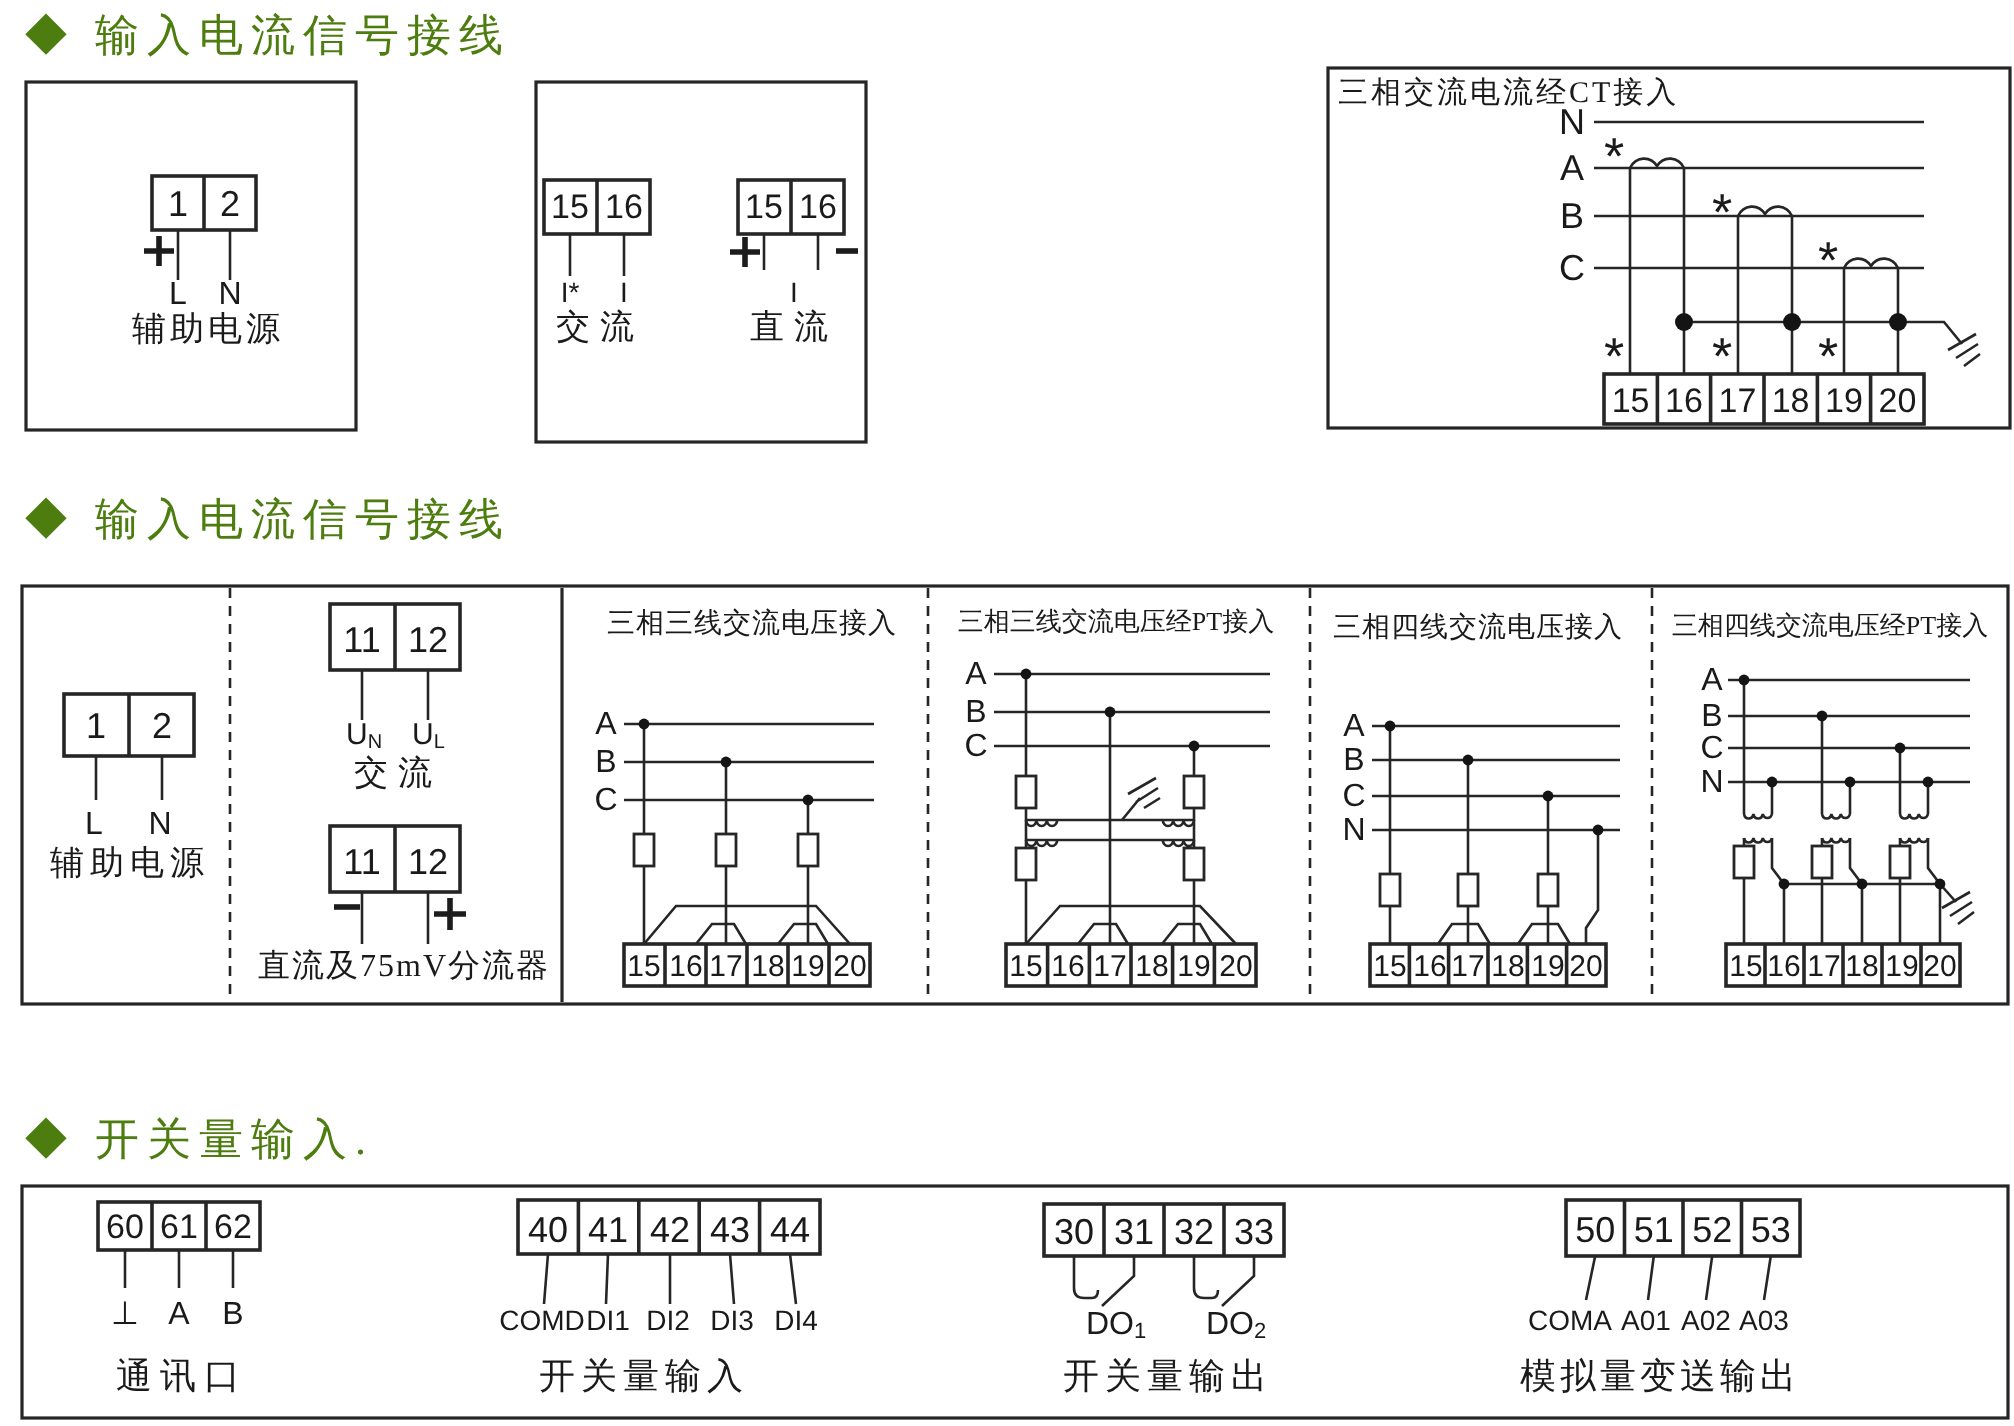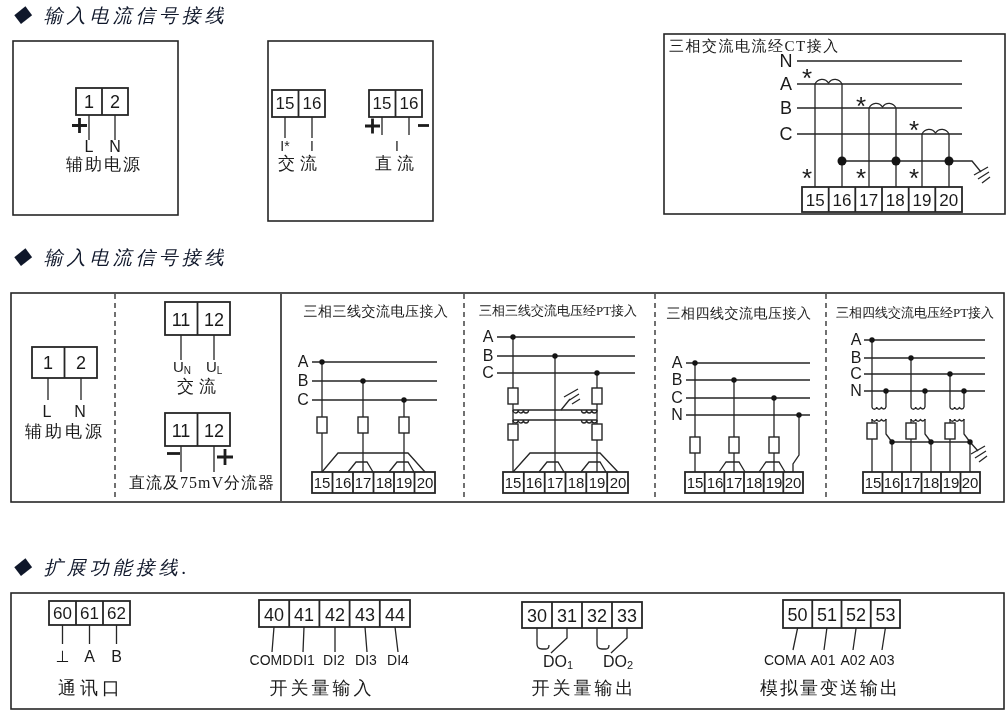--- a/index.html
+++ b/index.html
@@ -1,39 +1,39 @@
 <!DOCTYPE html>
 <html><head>
 <meta charset="utf-8">
 <style>
   html,body{margin:0;padding:0;background:#fff;}
   .page{position:relative;width:1007px;height:713px;background:#fff;overflow:hidden;
         font-family:"Liberation Sans",sans-serif;color:#1a1a1a;}
-  .sec-title{position:absolute;font-family:"Liberation Serif",serif;font-size:19px;
-             letter-spacing:4px;color:#0f172a;white-space:nowrap;font-style:italic;}
+  .sec-title{position:absolute;font-family:"Liberation Serif",serif;font-size:22px;
+             letter-spacing:4px;color:#4d7c0f;white-space:nowrap;}
   svg{position:absolute;overflow:visible;}
   svg text{fill:#1a1a1a;}
   .num{font-family:"Liberation Sans",sans-serif;}
   .cjk{font-family:"Liberation Serif",serif;}
   .ln{stroke:#262626;stroke-width:1.3;fill:none;}
   .ln2{stroke:#262626;stroke-width:1.8;fill:none;}
   .box{stroke:#262626;stroke-width:1.6;fill:none;}
   .dash{stroke:#262626;stroke-width:1.3;fill:none;stroke-dasharray:5 4;}
   .fuse{stroke:#262626;stroke-width:1.4;fill:#fff;}
   .dot{fill:#141414;stroke:none;}
   .sym{stroke:#1c1c1c;stroke-width:2.8;fill:none;}
 </style>
 </head>
 <body>
 
 <div class="page">
 
   <div class="sec-title" style="left:12px;top:3px">◆ 输入电流信号接线</div>
   <div class="sec-title" style="left:12px;top:245px">◆ 输入电流信号接线</div>
-  <div class="sec-title" style="left:12px;top:555px">◆ 扩展功能接线.</div>
+  <div class="sec-title" style="left:12px;top:555px">◆ 开关量输入.</div>
 
   <svg style="left:12px;top:40px" width="167" height="176">
     <rect class="box" x="1" y="1" width="165" height="174"></rect>
     <g>
       <rect class="ln2" x="64" y="48" width="52" height="27" fill="#fff"></rect>
       <line class="ln2" x1="90" y1="48" x2="90" y2="75"></line>
       <text class="num" font-size="18" text-anchor="middle" x="77" y="68">1</text>
       <text class="num" font-size="18" text-anchor="middle" x="103" y="68">2</text>
     </g>
     <path class="ln" d="M77,75 V100 M103,75 V100"></path>

